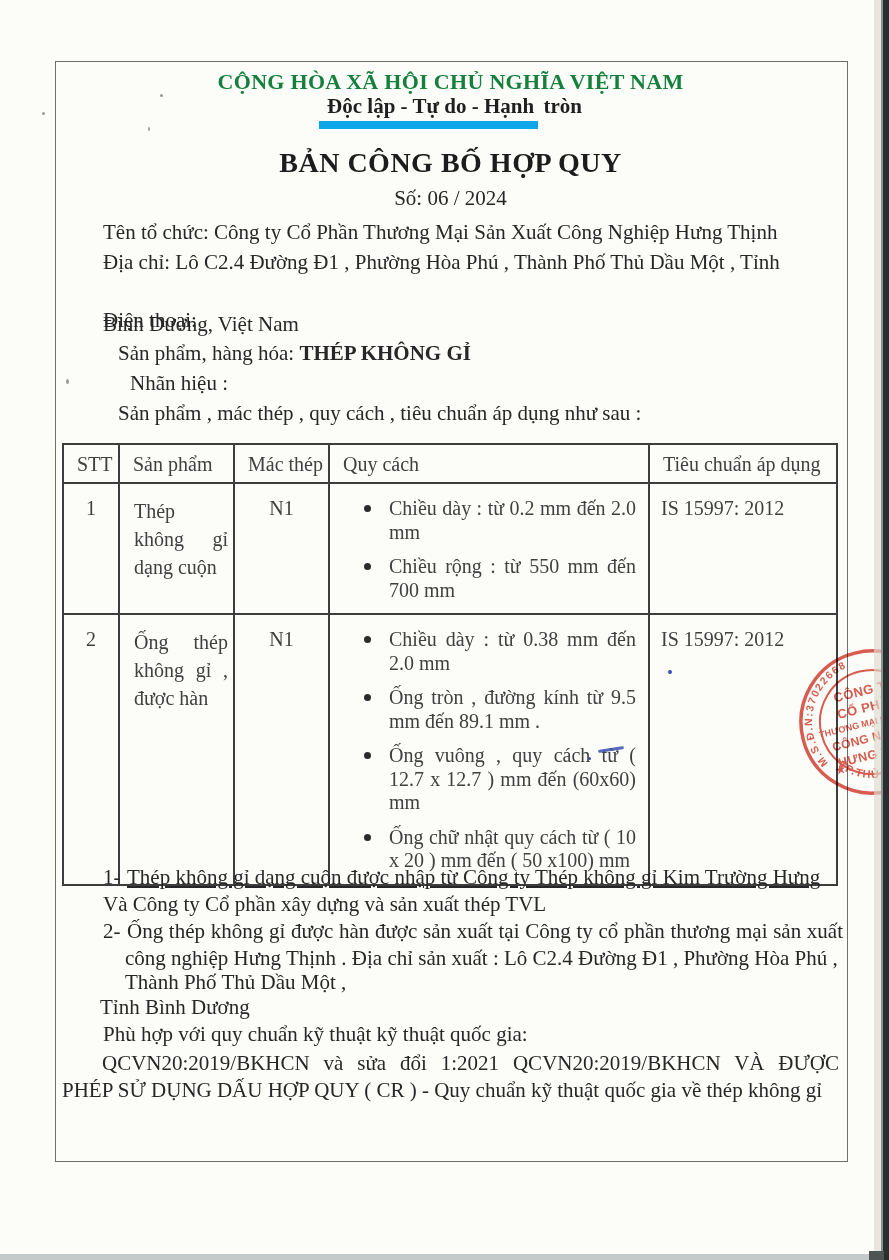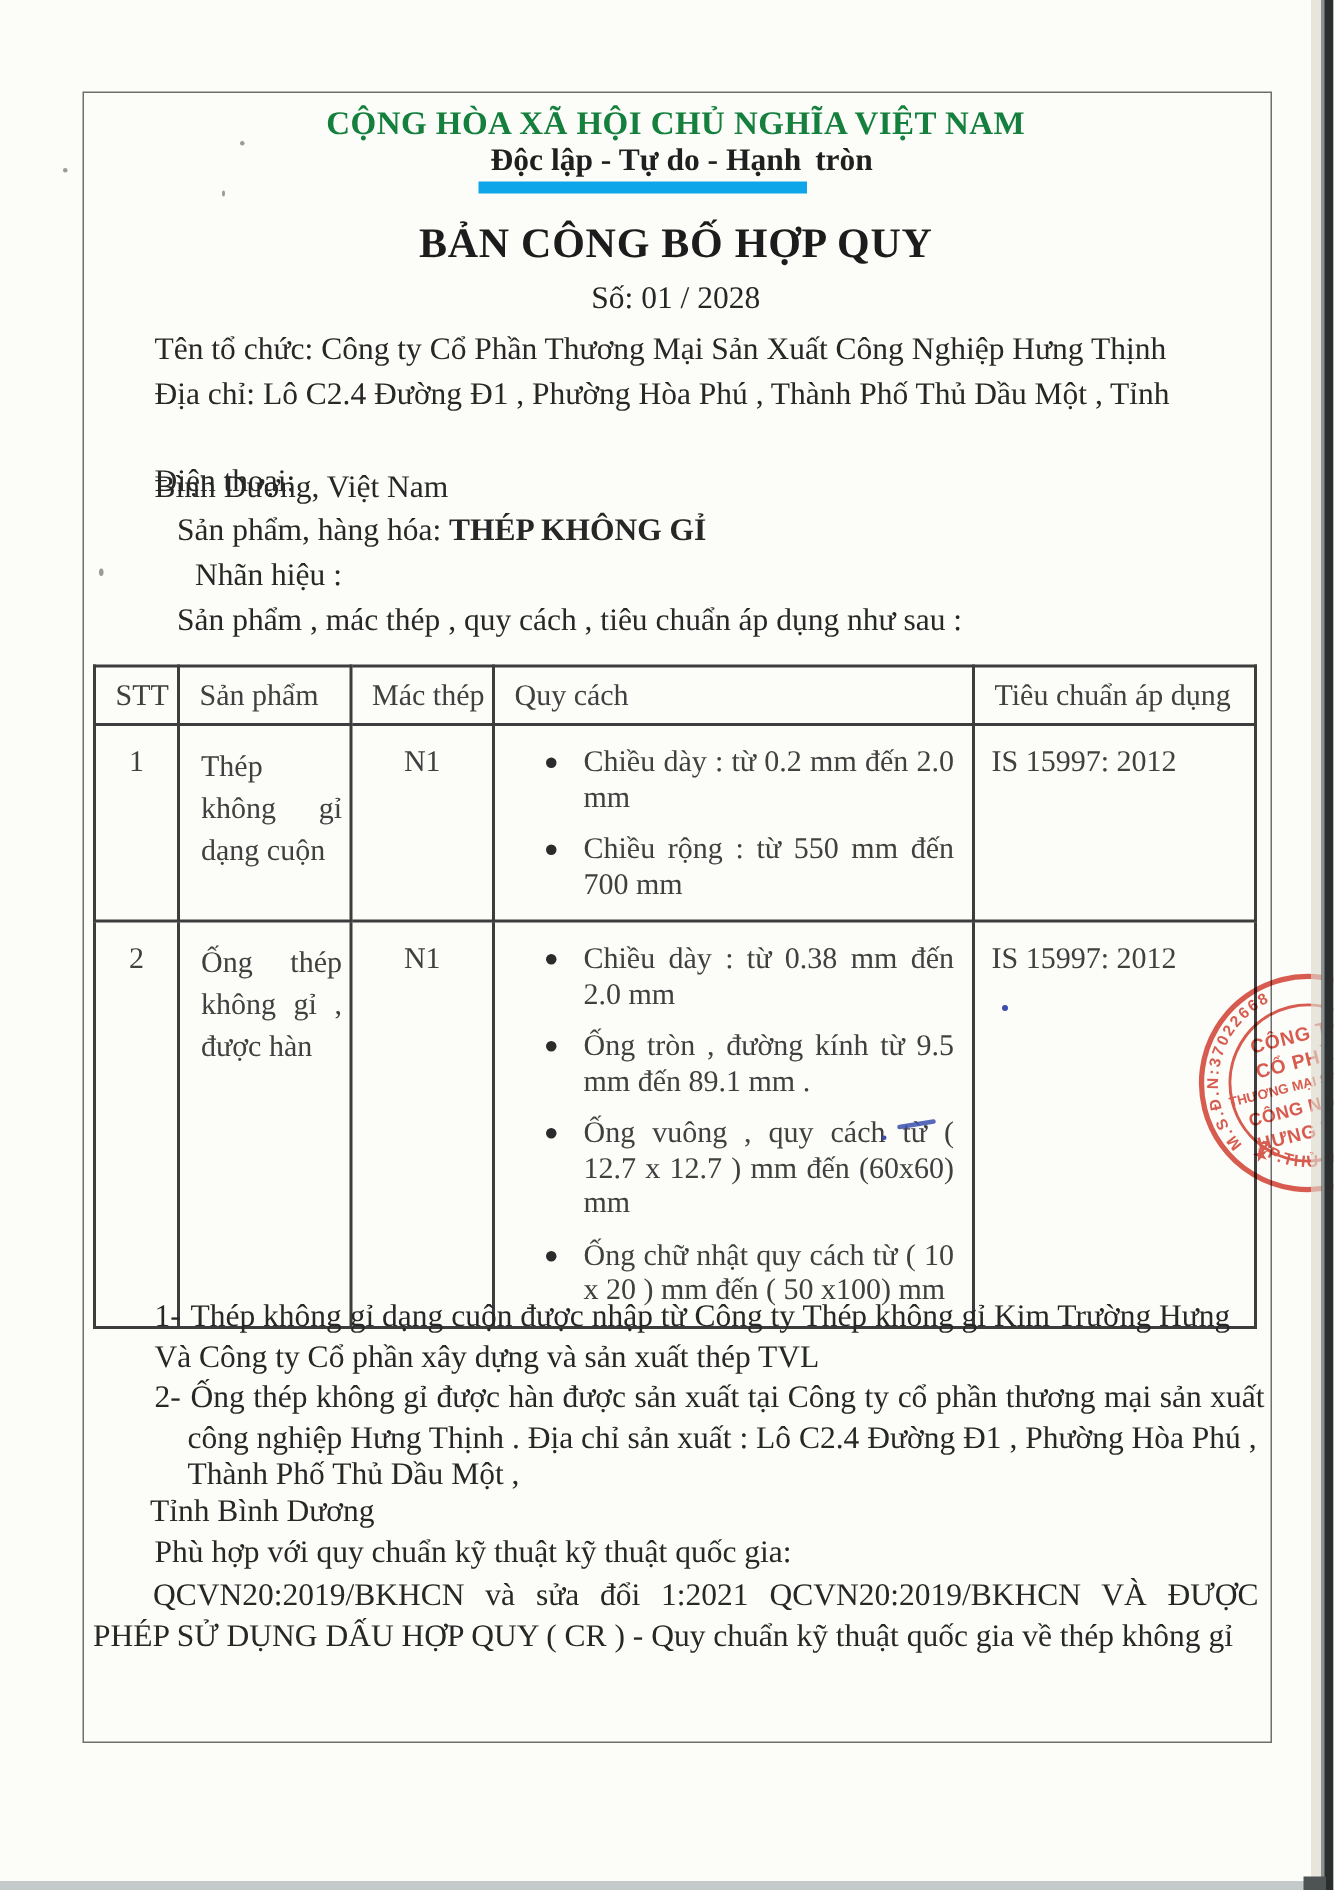--- a/index.html
+++ b/index.html
@@ -61,21 +61,21 @@
 </head>
 <body>
 
 <div class="page">
 
   <div class="frame"></div>
 
   <div class="center-block nat-header">CỘNG HÒA XÃ HỘI CHỦ NGHĨA VIỆT NAM</div>
   <div class="center-block motto"><span class="u">Độc lập - Tự do - Hạnh</span><span> tròn</span></div>
   <div class="center-block doc-title">BẢN CÔNG BỐ HỢP QUY</div>
-  <div class="center-block doc-number">Số: 01 / 2028</div>
+  <div class="center-block doc-number">Số: 06 / 2024</div>
 
   <div class="line" style="left:103px; top:219px;">Tên tổ chức: Công ty Cổ Phần Thương Mại Sản Xuất Công Nghiệp Hưng Thịnh</div>
   <div class="line" style="left:103px; top:249px;">Địa chỉ: Lô C2.4 Đường Đ1 , Phường Hòa Phú , Thành Phố Thủ Dầu Một , Tỉnh</div>
   <div class="line" style="left:103px; top:279px;margin-top:32px;">Bình Dương, Việt Nam</div>
   <div class="line" style="left:103px; top:307px;">Điện thoại:</div>
   <div class="line" style="left:118px; top:340px;"><span>Sản phẩm, hàng hóa: </span><b>THÉP KHÔNG GỈ</b></div>
   <div class="line" style="left:118px; top:370px;margin-left:12px;">Nhãn hiệu :</div>
   <div class="line" style="left:118px; top:400px;">Sản phẩm , mác thép , quy cách , tiêu chuẩn áp dụng như sau :</div>
 
   <table class="spec">
@@ -117,21 +117,21 @@
           <li>Ống vuông , quy cách từ ( 12.7 x 12.7 ) mm đến (60x60) mm</li>
           <li>Ống chữ nhật quy cách từ ( 10 x 20 ) mm đến ( 50 x100) mm</li>
         </ul>
       </td>
       <td class="c-tc">IS 15997: 2012</td>
     </tr>
   </tbody>
     </table>
 
   <div class="line" style="left:103px; top:864px;">1-</div>
-  <div class="line" style="left:127px; top:864px;">Thép không gỉ dạng cuộn được nhập từ Công ty Thép không gỉ Kim Trường Hưng</div>
+  <div class="line" style="left:127px; top:864px;text-decoration:underline;">Thép không gỉ dạng cuộn được nhập từ Công ty Thép không gỉ Kim Trường Hưng</div>
   <div class="line" style="left:103px; top:891px;">Và Công ty Cổ phần xây dựng và sản xuất thép TVL</div>
   <div class="line" style="left:103px; top:918px;">2-</div>
   <div class="line just" style="left:127px; top:918px; width:716px;">Ống thép không gỉ được hàn được sản xuất tại Công ty cổ phần thương mại sản xuất</div>
   <div class="line" style="left:125px; top:945px;">công nghiệp Hưng Thịnh . Địa chỉ sản xuất : Lô C2.4 Đường Đ1 , Phường Hòa Phú ,</div>
   <div class="line" style="left:125px; top:969px;">Thành Phố Thủ Dầu Một ,</div>
   <div class="line" style="left:100px; top:994px;">Tỉnh Bình Dương</div>
   <div class="line" style="left:103px; top:1021px;">Phù hợp với quy chuẩn kỹ thuật kỹ thuật quốc gia:</div>
   <div class="line just" style="left:102px; top:1050px; width:737px;">QCVN20:2019/BKHCN và sửa đổi 1:2021 QCVN20:2019/BKHCN VÀ ĐƯỢC</div>
   <div class="line" style="left:62px; top:1077px;">PHÉP SỬ DỤNG DẤU HỢP QUY ( CR ) -  Quy chuẩn kỹ thuật quốc gia về thép không gỉ</div>
 

